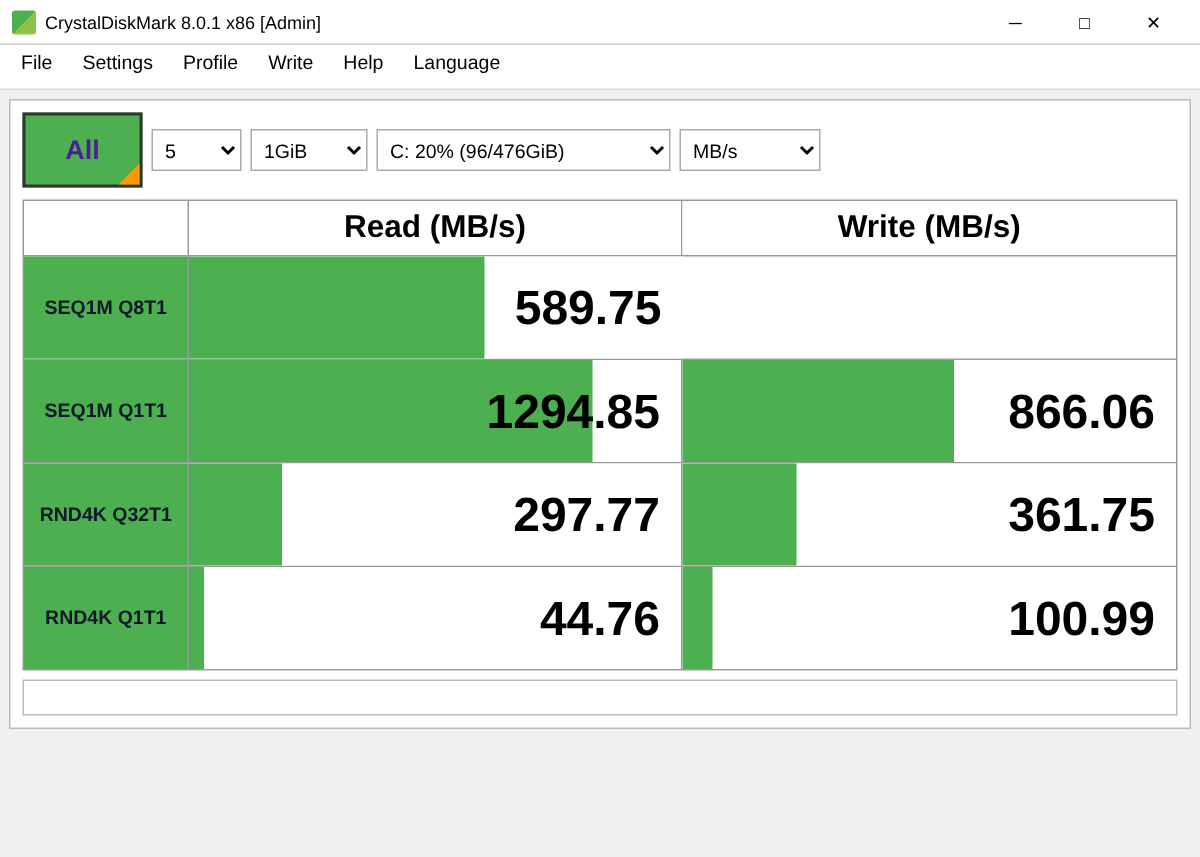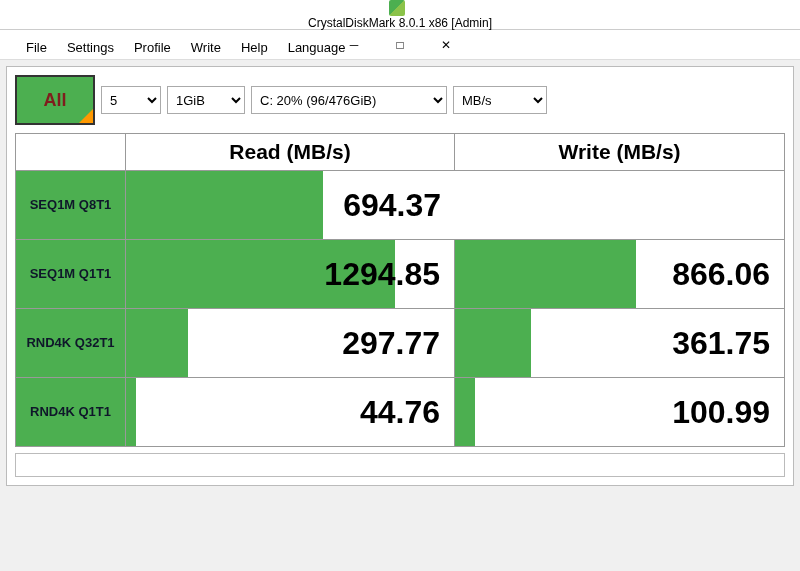--- a/index.html
+++ b/index.html
@@ -13,21 +13,20 @@
 
     
     .title-bar {
       display: flex;
       align-items: center;
       background: #fff;
       height: 30px;
       padding: 0 8px;
       border-bottom: 1px solid #ccc;
       user-select: none;
-      flex-direction: column;
     }
     .title-bar-icon {
       width: 16px;
       height: 16px;
       margin-right: 6px;
       background: linear-gradient(135deg, #4CAF50 50%, #8BC34A 50%);
       border-radius: 2px;
       flex-shrink: 0;
     }
     .title-bar-text {
@@ -48,24 +47,24 @@
       font-size: 12px;
       color: #000;
       cursor: pointer;
       background: transparent;
       border: none;
     }
 
     
     .menu-bar {
       display: flex;
-      align-items: flex-end;
+      align-items: flex-start;
       background: #fff;
       height: 30px;
-      padding: 0 16px;
+      padding: 0 4px;
       border-bottom: 1px solid #ddd;
     }
     .menu-item {
       padding: 4px 10px;
       font-size: 13px;
       color: #000;
       cursor: pointer;
     }
 
     
@@ -78,21 +77,21 @@
 
     
     .toolbar {
       display: flex;
       align-items: center;
       gap: 6px;
       margin-bottom: 8px;
     }
     .btn-all {
       background: #4CAF50;
-      color: #7f1d1d;
+      color: #4c1d95;
       font-weight: bold;
       font-size: 18px;
       width: 80px;
       height: 50px;
       border: 2px solid #333;
       cursor: pointer;
       position: relative;
       display: flex;
       align-items: center;
       justify-content: center;
@@ -244,21 +243,21 @@
       <div class="grid-header-cell">Read (MB/s)</div>
       <div class="grid-header-cell">Write (MB/s)</div>
     </div>
 
     <div id="grid-rows-container">
         <div class="grid-row">
       <div class="row-label">SEQ1M
 Q8T1</div>
       <div class="row-value">
         <div class="value-bar" style="width:60%;"></div>
-        <span class="value-text">694.37</span>
+        <span class="value-text">589.75</span>
       </div>
     </div>
         <div class="grid-row">
       <div class="row-label">SEQ1M
 Q1T1</div>
       <div class="row-value">
         <div class="value-bar" style="width:82%;"></div>
         <span class="value-text">1294.85</span>
       </div>
       <div class="row-value">

